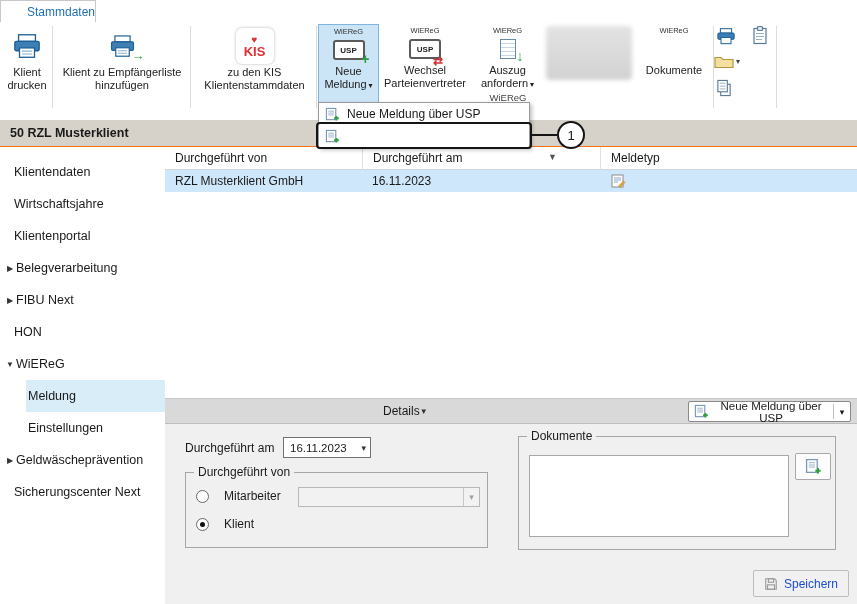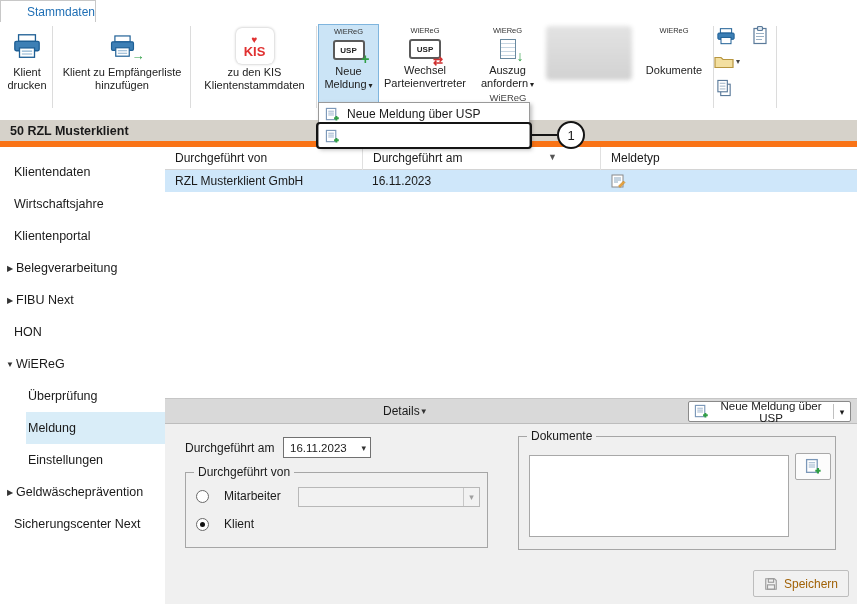--- a/index.html
+++ b/index.html
@@ -47,21 +47,21 @@
   .menu-item{height:22px;display:flex;align-items:center;gap:7px;padding-left:6px;font-size:12px;}
   .ann-rect{position:absolute;left:316px;top:122px;width:216px;height:27px;border:2px solid #141414;
             border-radius:4px;z-index:60;pointer-events:none;}
   .ann-line{position:absolute;left:532px;top:134px;width:25px;height:2px;background:#141414;z-index:60;}
   .ann-circle{position:absolute;left:557px;top:121px;width:28px;height:28px;border:2.5px solid #141414;
               border-radius:50%;background:#fff;z-index:60;display:flex;align-items:center;justify-content:center;
               font-size:13px;}
 
   
   .hbar{position:absolute;left:0;top:120px;width:857px;height:27px;background:#d6d2ca;
-        border-bottom:6px solid #f97316;display:flex;align-items:center;padding-left:10px;
+        border-bottom:1px solid #f97316;display:flex;align-items:center;padding-left:10px;
         font-weight:bold;font-size:12.5px;z-index:1;}
 
   
   .sidebar{position:absolute;left:0;top:147px;width:165px;height:328px;background:#fff;padding-top:9px;}
   .side-item{height:32px;display:flex;align-items:center;font-size:12.5px;cursor:default;}
   .side-item .arr{width:12px;margin-left:4px;font-size:8px;color:#333;text-align:center;}
   .side-item.plain{padding-left:14px;}
   .side-item.lvl1{padding-left:28px;}
   .side-item.selected{background:linear-gradient(90deg,transparent 26px,#d9edf8 26px);}
 
@@ -99,21 +99,21 @@
   .radio.checked::after{content:"";position:absolute;left:3px;top:3px;width:5px;height:5px;border-radius:50%;background:#111;}
   .combo{position:absolute;left:112px;top:14px;width:182px;height:20px;background:#f2f2f2;
          border:1px solid #b8b8b8;display:flex;align-items:center;}
   .combo .ca{margin-left:auto;width:16px;height:100%;border-left:1px solid #c8c8c8;display:flex;
              align-items:center;justify-content:center;font-size:9px;color:#a0a0a0;}
   .listbox{position:absolute;left:10px;top:18px;width:260px;height:82px;background:#fff;border:1px solid #a8a8a8;}
   .add-btn{position:absolute;left:276px;top:16px;width:36px;height:27px;background:#fcfcfc;
            border:1px solid #a8a8a8;border-radius:2px;display:flex;align-items:center;justify-content:center;}
   .save-btn{position:absolute;left:588px;top:146px;width:96px;height:27px;background:#f1f1f1;
             border:1px solid #bdbdbd;border-radius:2px;display:flex;align-items:center;justify-content:center;
-            gap:6px;color:#a16207;}
+            gap:6px;color:#1d4ed8;}
 </style>
 </head>
 <body>
 
 <div class="app">
 
   <div class="tab">
     <span>Stammdaten</span>
   </div>
 
@@ -298,23 +298,20 @@
         <span class="arr">▶</span>
         <span>FIBU Next</span>
       </div>
     <div class="side-item plain">
         <span>HON</span>
       </div>
     <div class="side-item">
         <span class="arr">▼</span>
         <span>WiEReG</span>
       </div>
-    <div class="side-item lvl1">
-        <span>Überprüfung</span>
-      </div>
     <div class="side-item lvl1 selected">
         <span>Meldung</span>
       </div>
     <div class="side-item lvl1">
         <span>Einstellungen</span>
       </div>
     <div class="side-item">
         <span class="arr">▶</span>
         <span>Geldwäscheprävention</span>
       </div>

